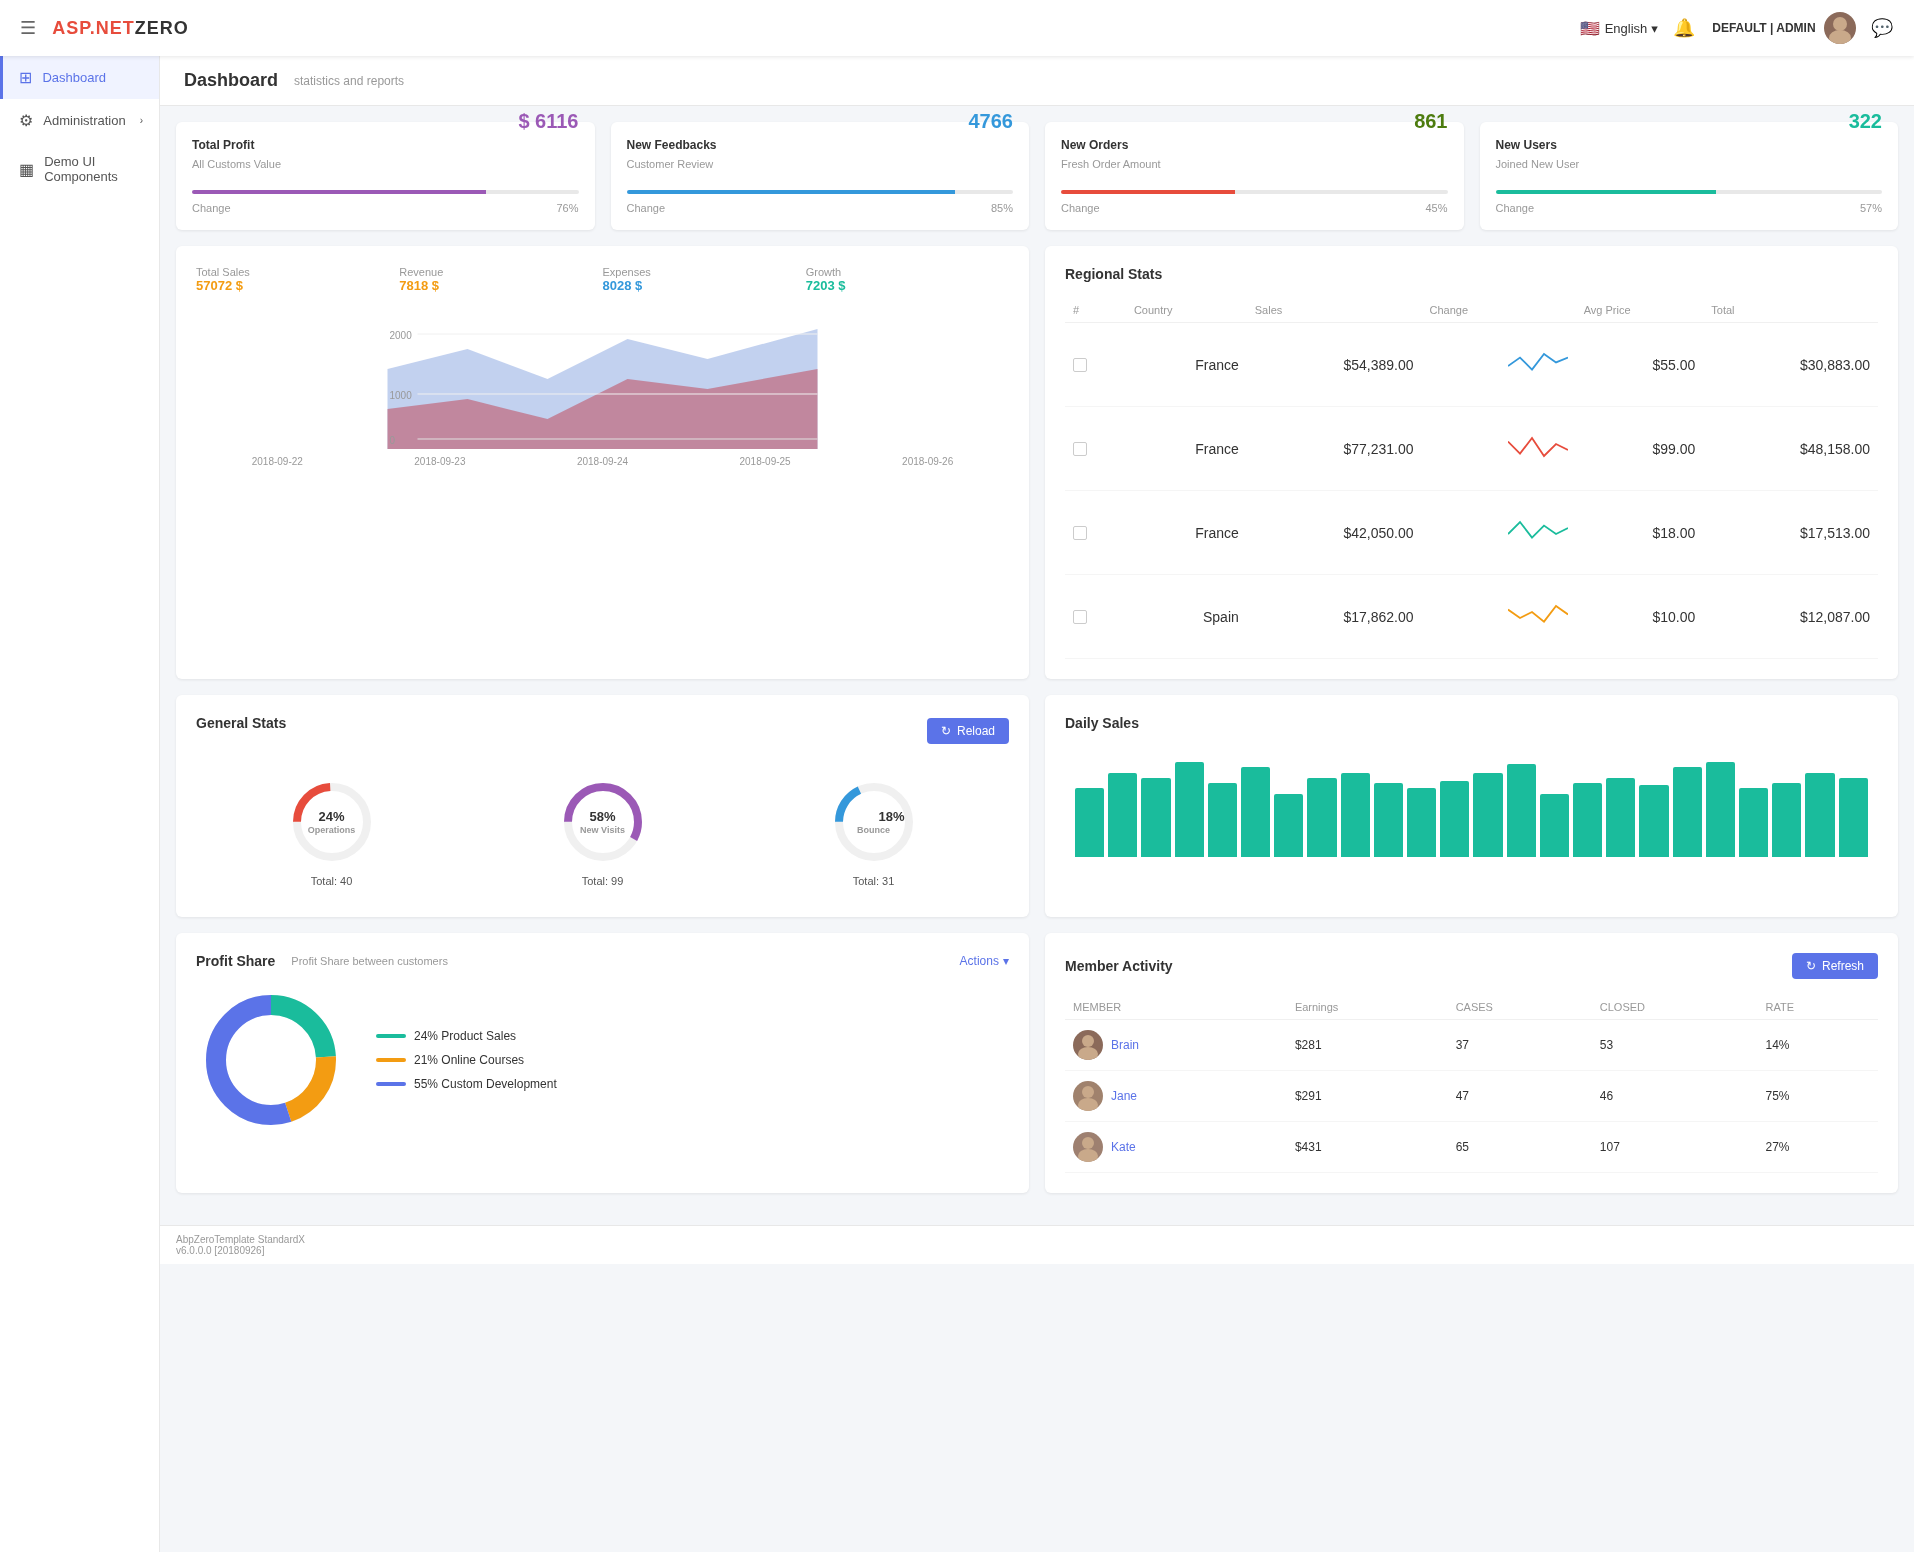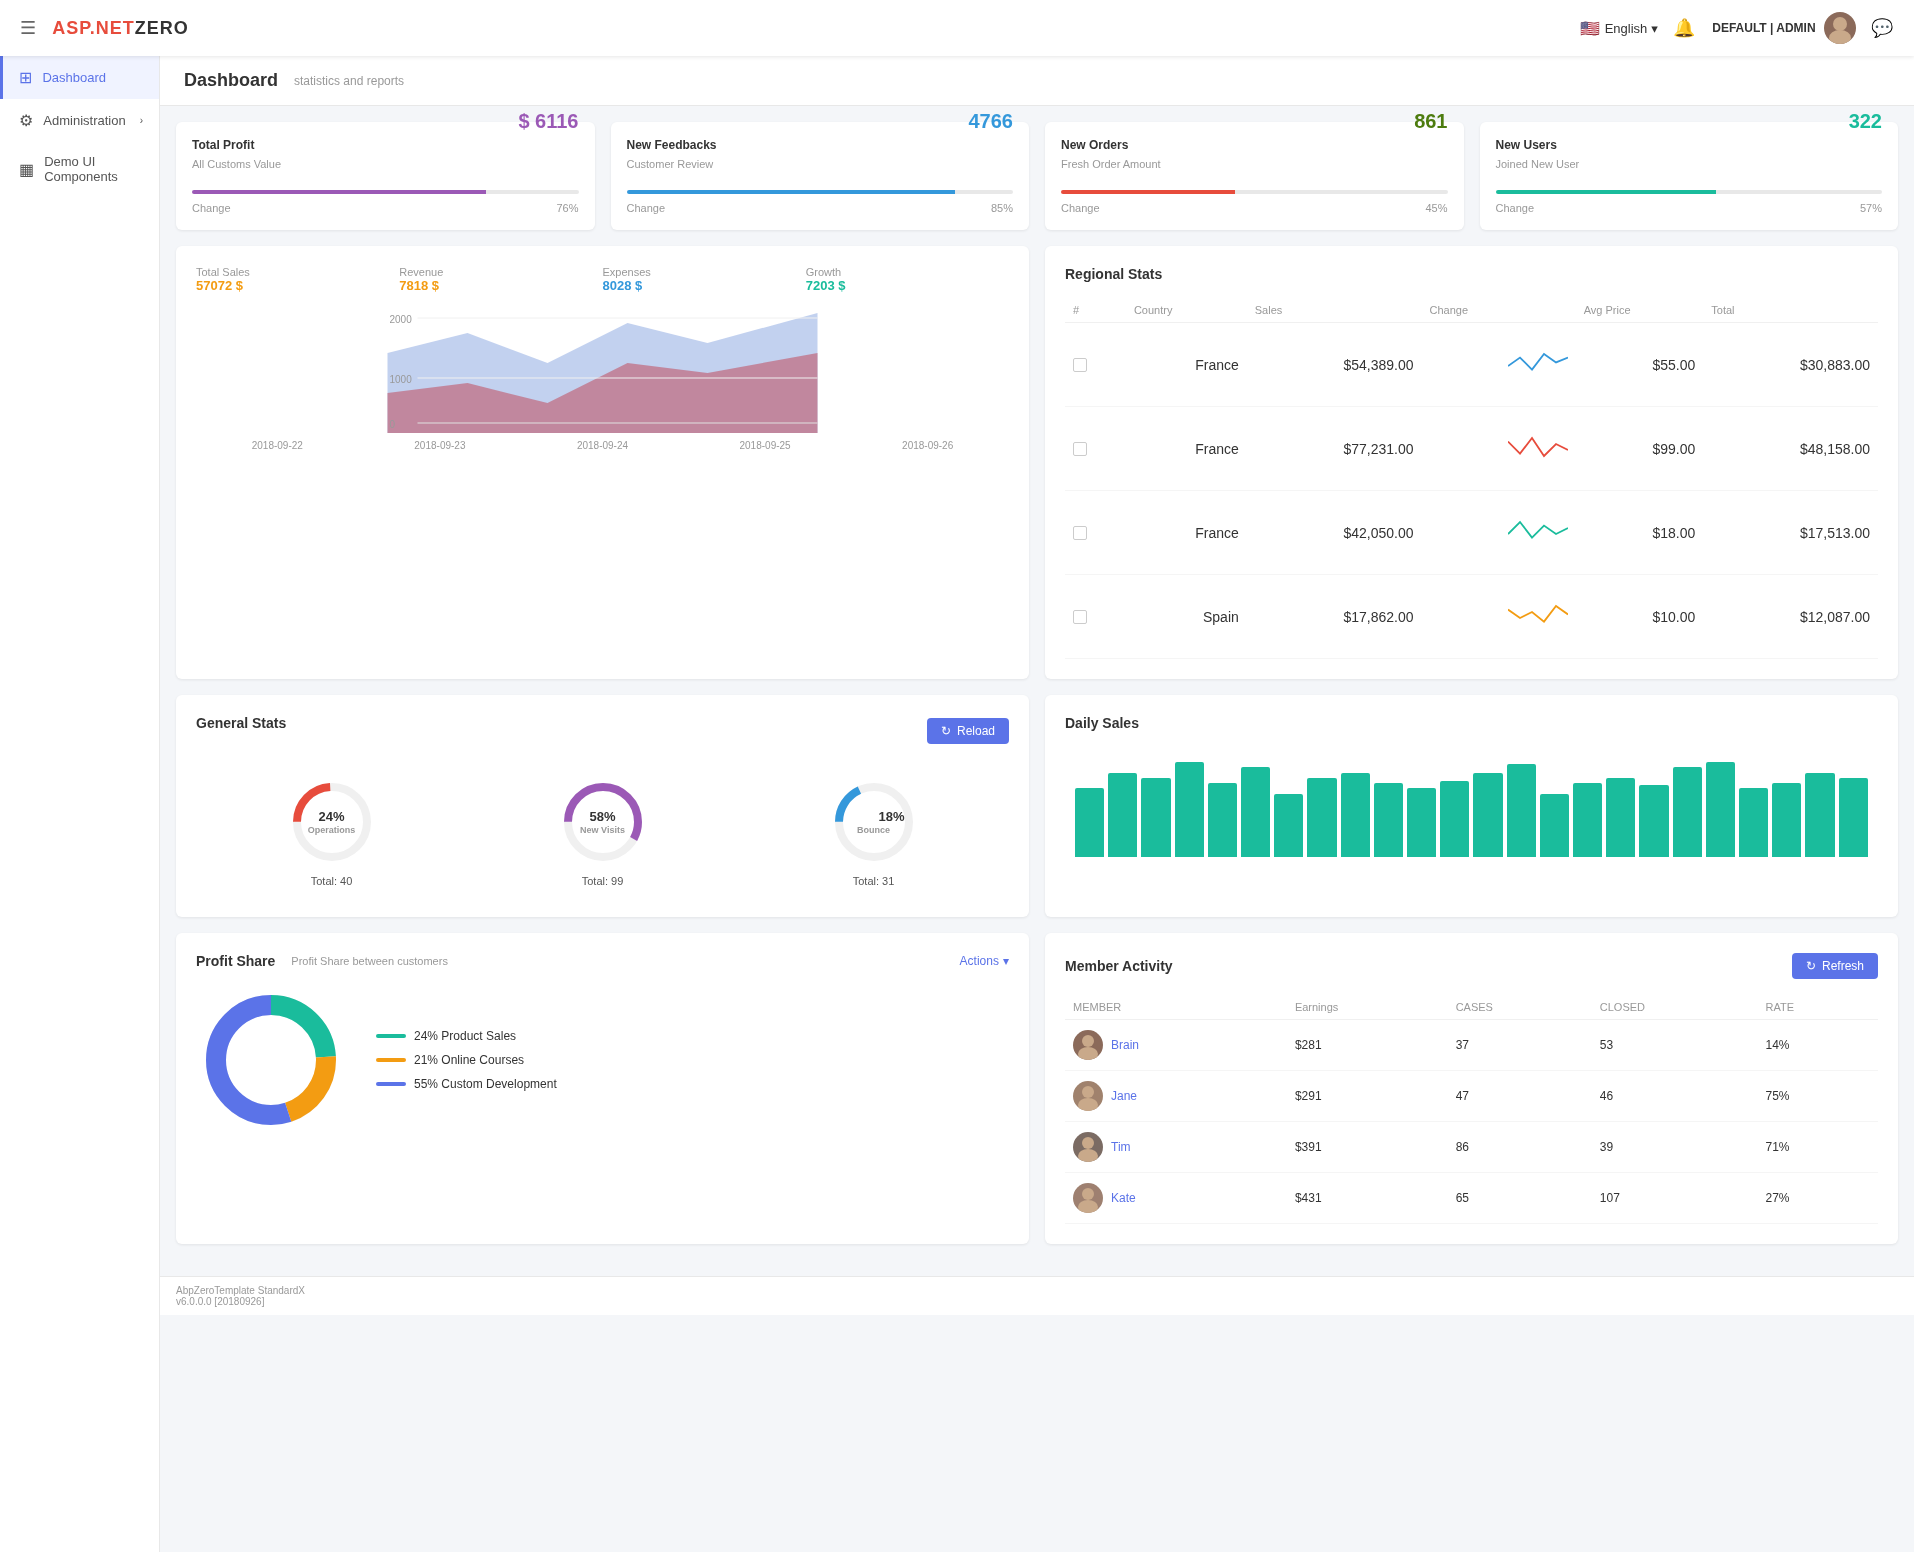--- a/index.html
+++ b/index.html
@@ -55,21 +55,21 @@
     .card-title { font-size: 14px; font-weight: 600; color: #333; margin-bottom: 16px; }
 
     
     .sales-header { display: flex; justify-content: space-between; align-items: center; margin-bottom: 12px; }
     .tab-buttons { display: flex; gap: 2px; }
     .tab-btn { padding: 4px 12px; font-size: 12px; border: 1px solid #e0e0e0; cursor: pointer; background: #fff; color: #666; }
     .tab-btn.active { background: #5b73e8; color: #fff; border-color: #5b73e8; }
     .tab-btn:first-child { border-radius: 4px 0 0 4px; }
     .tab-btn:last-child { border-radius: 0 4px 4px 0; }
 
-    .stats-row { display: grid; grid-template-columns: repeat(4, 1fr); }
+    .stats-row { display: grid; grid-template-columns: repeat(4, 1fr); margin-bottom: 16px; }
     .stat-item .stat-name { font-size: 11px; color: #999; }
     .stat-item .stat-num { font-size: 13px; font-weight: 600; }
     .stat-num.orange { color: #f39c12; }
     .stat-num.blue { color: #3498db; }
     .stat-num.teal { color: #1abc9c; }
     .chart-labels { display: flex; justify-content: space-around; font-size: 10px; color: #999; margin-top: 4px; }
 
     
     .regional-table { width: 100%; border-collapse: collapse; }
     .regional-table th { font-size: 11px; color: #999; font-weight: 400; text-align: left; padding: 6px 8px; border-bottom: 1px solid #f0f0f0; }
@@ -530,37 +530,20 @@
         </div>
       </td>
       <td>$291</td>
       <td>47</td>
       <td>46</td>
       <td>75%</td>
     </tr>
                   <tr>
       <td>
         <div class="member-row">
-          <div style="width:30px;height:30px;border-radius:50%;background:#7B6B63;margin-right:8px;display:flex;align-items:center;justify-content:center;overflow:hidden;">
-            <svg width="30" height="30" viewBox="0 0 30 30">
-                            <circle cx="15" cy="11" r="6" fill="#c9a98a"></circle>
-                            <ellipse cx="15" cy="24" rx="10" ry="7" fill="#c9a98a"></ellipse>
-                          </svg>
-          </div>
-          <span class="member-name">Tim</span>
-        </div>
-      </td>
-      <td>$391</td>
-      <td>86</td>
-      <td>39</td>
-      <td>71%</td>
-    </tr>
-                  <tr>
-      <td>
-        <div class="member-row">
           <div style="width:30px;height:30px;border-radius:50%;background:#9E8070;margin-right:8px;display:flex;align-items:center;justify-content:center;overflow:hidden;">
             <svg width="30" height="30" viewBox="0 0 30 30">
                             <circle cx="15" cy="11" r="6" fill="#c9a98a"></circle>
                             <ellipse cx="15" cy="24" rx="10" ry="7" fill="#c9a98a"></ellipse>
                           </svg>
           </div>
           <span class="member-name">Kate</span>
         </div>
       </td>
       <td>$431</td>

